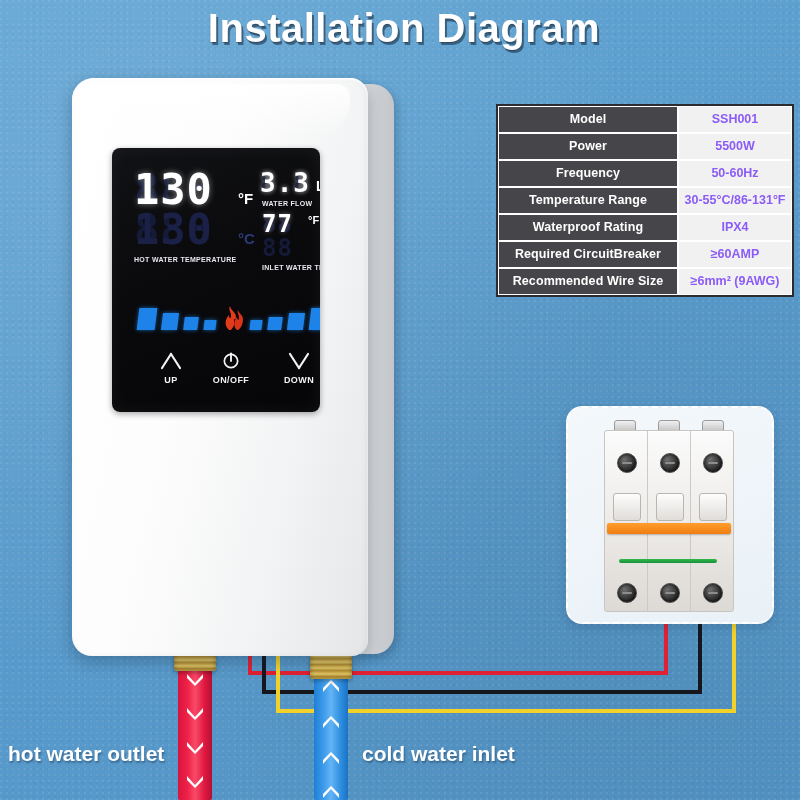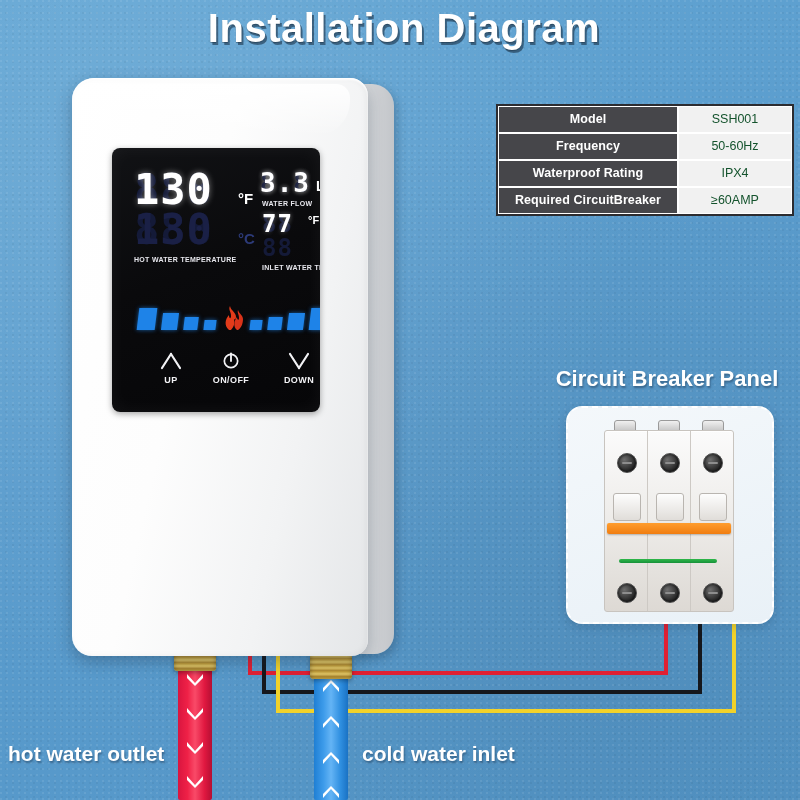--- a/index.html
+++ b/index.html
@@ -46,21 +46,21 @@
     padding:3px 4px;height:19px;line-height:1.05;
     border:1px solid #ffffff;
     text-align:center;vertical-align:middle;
     white-space:nowrap;
   }
   .spec-table td.k{
     background:#46464a;color:#fff;font-weight:bold;width:170px;
     letter-spacing:.1px;
   }
   .spec-table td.v{
-    background:#f1f1f1;color:#14532d;font-weight:normal;
+    background:#f1f1f1;color:#8b5cf6;font-weight:bold;
   }
 
   
   .heater{position:absolute;left:72px;top:78px;width:322px;height:585px;}
   .heater .side{
     position:absolute;right:0;top:6px;width:42px;height:570px;
     background:linear-gradient(90deg,#e6e7e9 0%,#d3d5d8 45%,#c2c5c9 100%);
     border-radius:6px 22px 20px 8px;
     box-shadow:3px 4px 10px rgba(20,40,60,.28);
   }
@@ -238,30 +238,42 @@
 
   <div class="title">Installation Diagram</div>
 
   <table class="spec-table">
     <tbody>
       <tr>
         <td class="k">Model</td>
         <td class="v">SSH001</td>
       </tr>
       <tr>
+        <td class="k">Power</td>
+        <td class="v">5500W</td>
+      </tr>
+      <tr>
         <td class="k">Frequency</td>
         <td class="v">50-60Hz</td>
       </tr>
       <tr>
+        <td class="k">Temperature Range</td>
+        <td class="v">30-55°C/86-131°F</td>
+      </tr>
+      <tr>
         <td class="k">Waterproof Rating</td>
         <td class="v">IPX4</td>
       </tr>
       <tr>
         <td class="k">Required CircuitBreaker</td>
         <td class="v">≥60AMP</td>
+      </tr>
+      <tr>
+        <td class="k">Recommended Wire Size</td>
+        <td class="v">≥6mm² (9AWG)</td>
       </tr>
     </tbody>
   </table>
 
   <div class="wire h w-red" style="left:248px;top:671px;width:420px;"></div>
   <div class="wire v w-red" style="left:664px;top:614px;height:60px;"></div>
   <div class="wire v w-red" style="left:248px;top:645px;height:28px;"></div>
 
   <div class="wire h w-black" style="left:262px;top:690px;width:440px;"></div>
   <div class="wire v w-black" style="left:698px;top:614px;height:79px;"></div>
@@ -394,21 +406,20 @@
           <svg width="22" height="18" viewBox="0 0 22 18">
               <path d="M2 2 L11 16" stroke="#f2f2f5" stroke-width="2.2" fill="none" stroke-linecap="round"></path>
               <path d="M20 2 L11 16" stroke="#f2f2f5" stroke-width="2.2" fill="none" stroke-linecap="round"></path>
             </svg>
         </span>
         <span class="cl">DOWN</span>
       </div>
     </div>
   </div>
 
-  <div class="cb-title">Circuit Breaker Panel</div>
 
   <div class="cb-panel">
     <div class="breaker">
 
       <div class="bk-top-tabs">
         <div class="tab" style="left:10px;"></div>
         <div class="tab" style="left:54px;"></div>
         <div class="tab" style="left:98px;"></div>
       </div>
 

